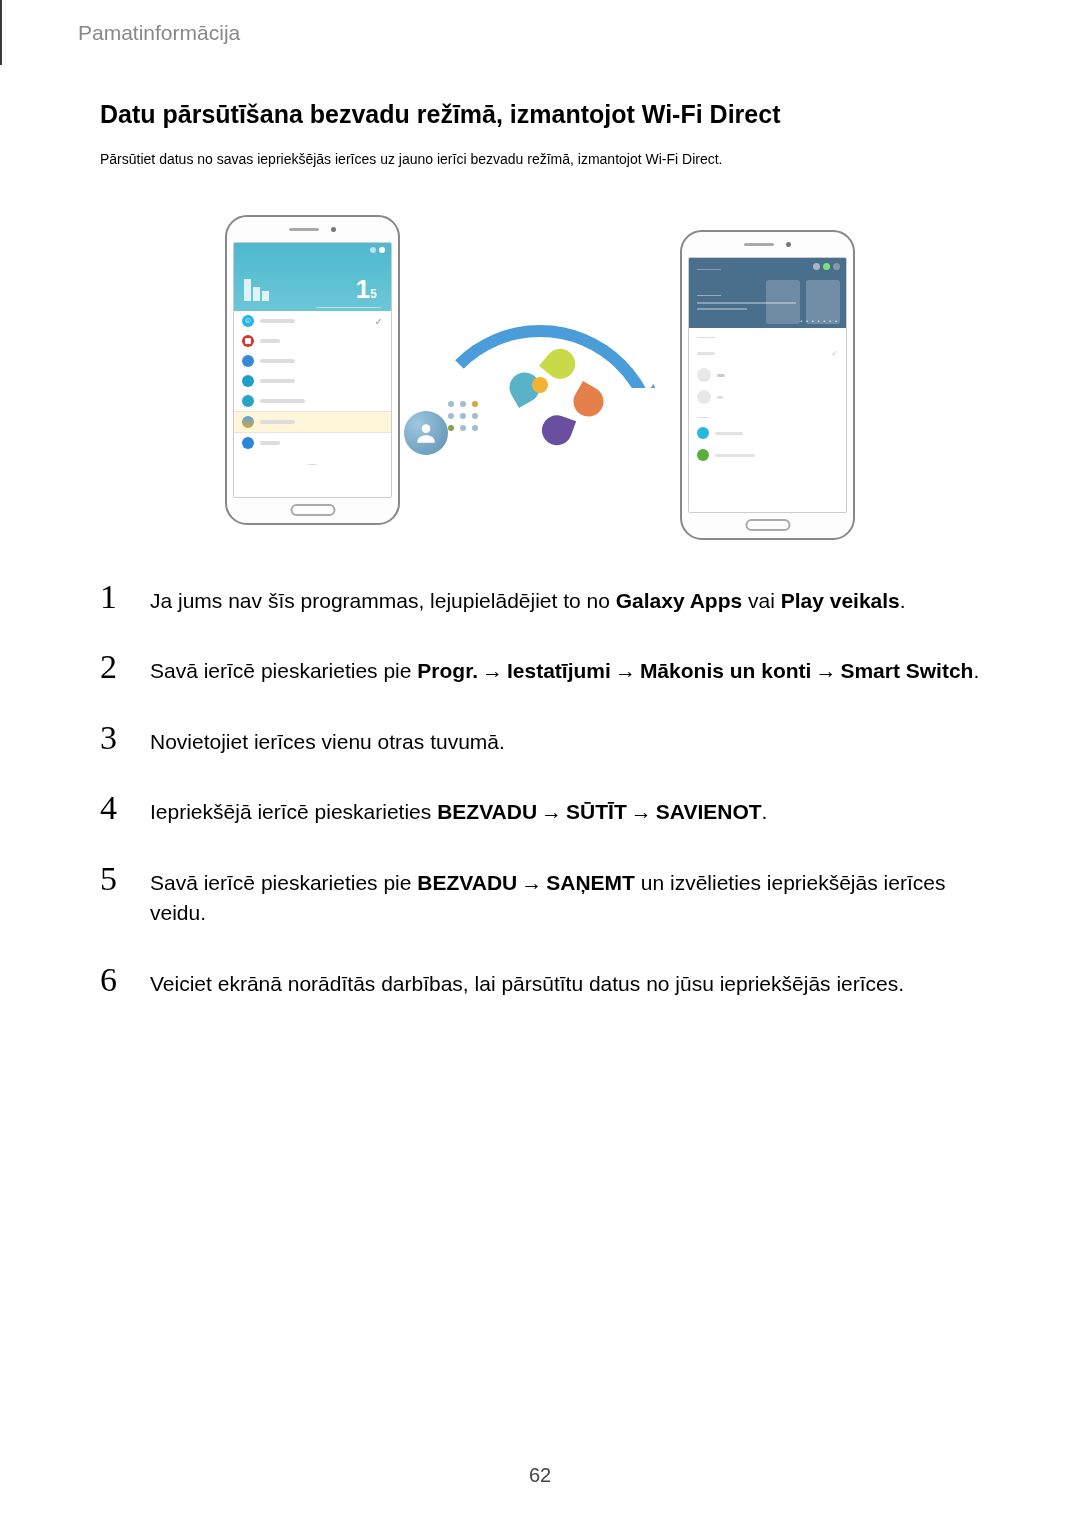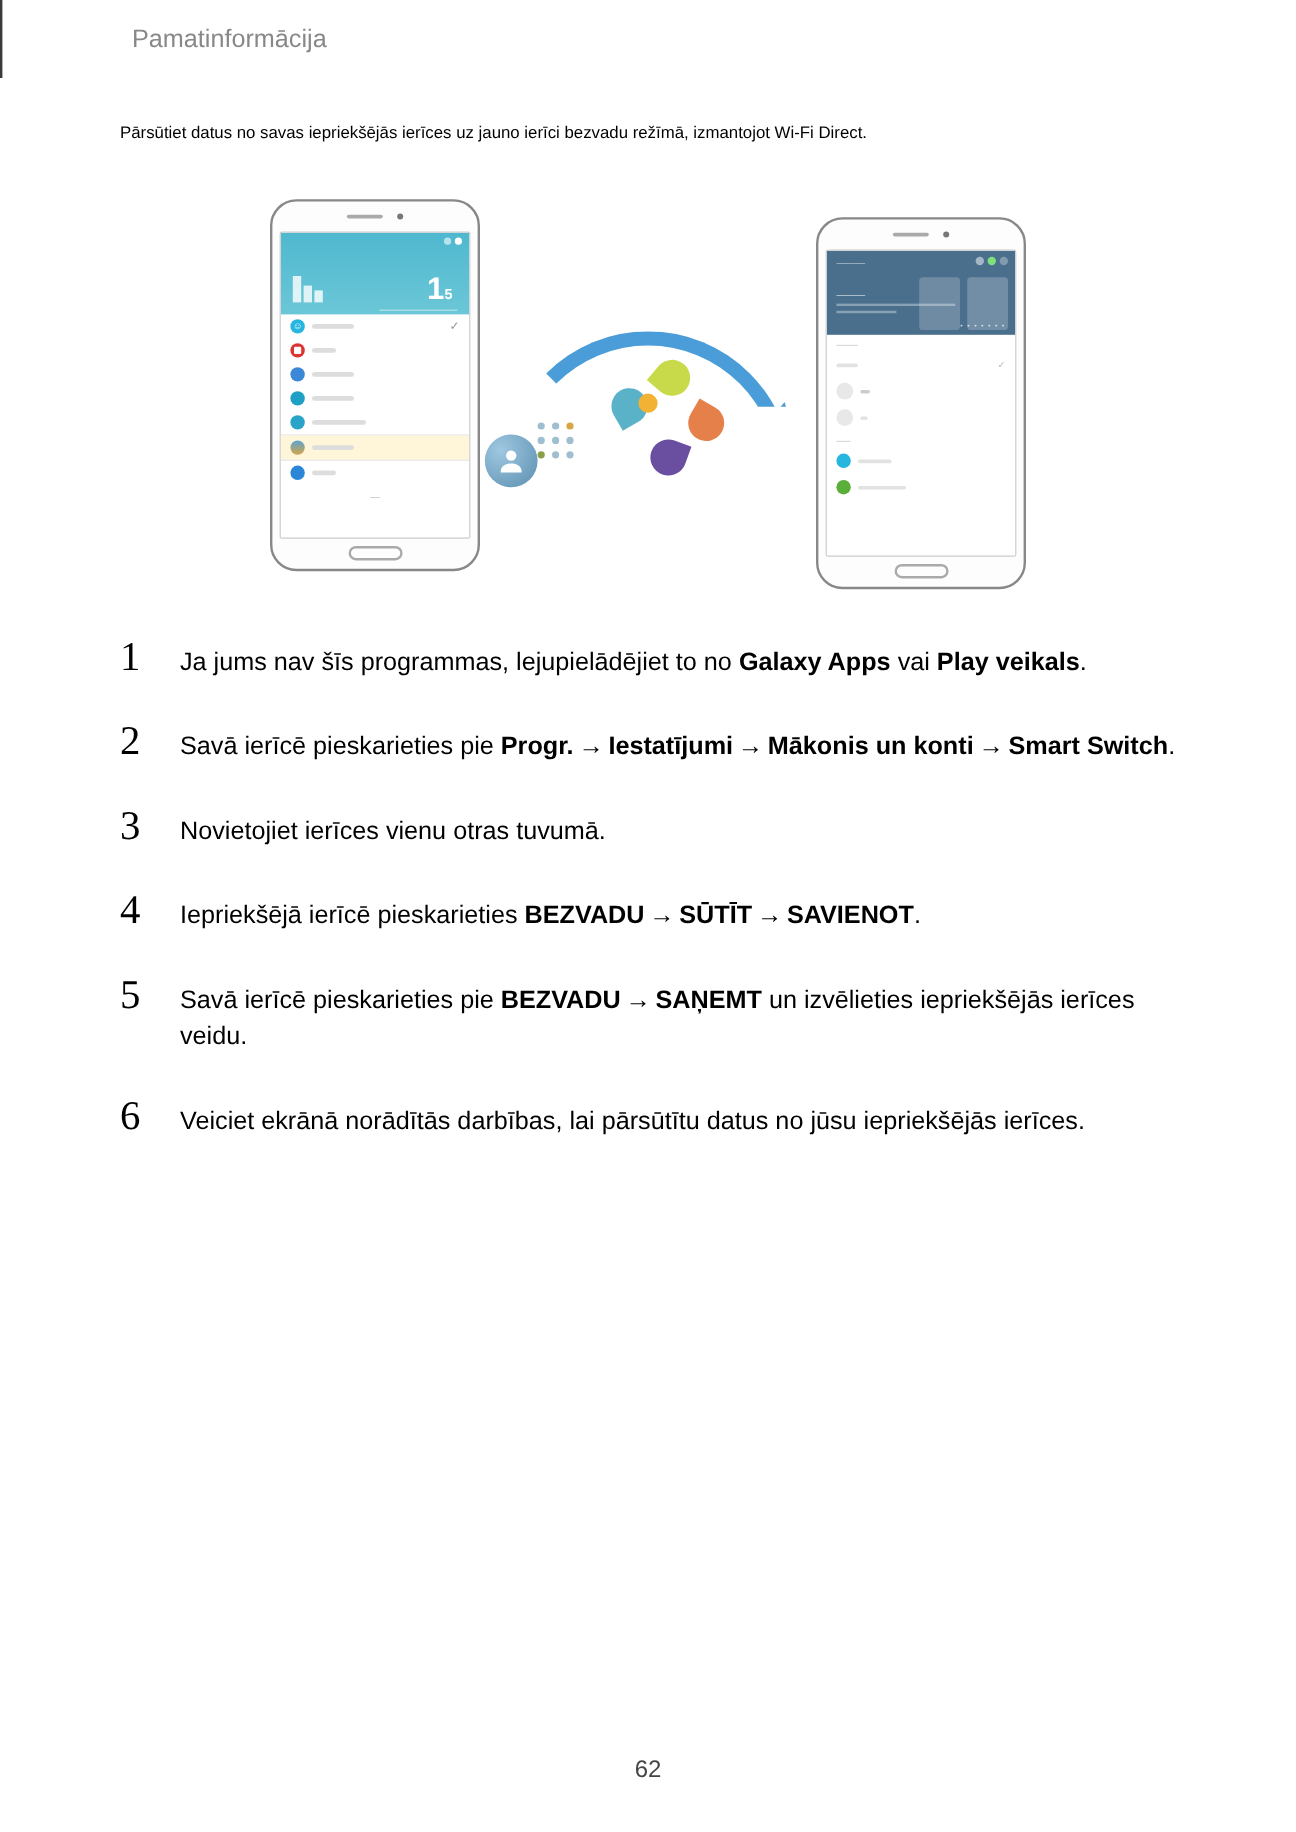--- a/index.html
+++ b/index.html
@@ -11,21 +11,21 @@
       color: #000;
       position: relative;
     }
     .page-header {
       position: absolute;
       top: 0;
       left: 0;
       width: 868px;
       height: 65px;
       border-left: 2px solid #3a3a3a;
-      padding-left: 108px;
+      padding-left: 76px;
       display: flex;
       align-items: center;
     }
     .header-label {
       color: #888;
       font-size: 21px;
     }
     .content {
       position: absolute;
       top: 100px;
@@ -179,20 +179,21 @@
     }
   </style>
 </head>
 <body>
 
 <div class="page-header">
   <span class="header-label">Pamatinformācija</span>
 </div>
 
 <div class="content">
+  <div class="section-title">Datu pārsūtīšana bezvadu režīmā, izmantojot Wi-Fi Direct</div>
   <div class="intro-text">Pārsūtiet datus no savas iepriekšējās ierīces uz jauno ierīci bezvadu režīmā, izmantojot Wi-Fi Direct.</div>
 
   <div class="figure">
     <div class="figure-inner">
       <div class="phone">
         <div class="phone-top">
             <span class="speaker"></span>
             <span class="camdot"></span>
           </div>
         <div class="screen">

